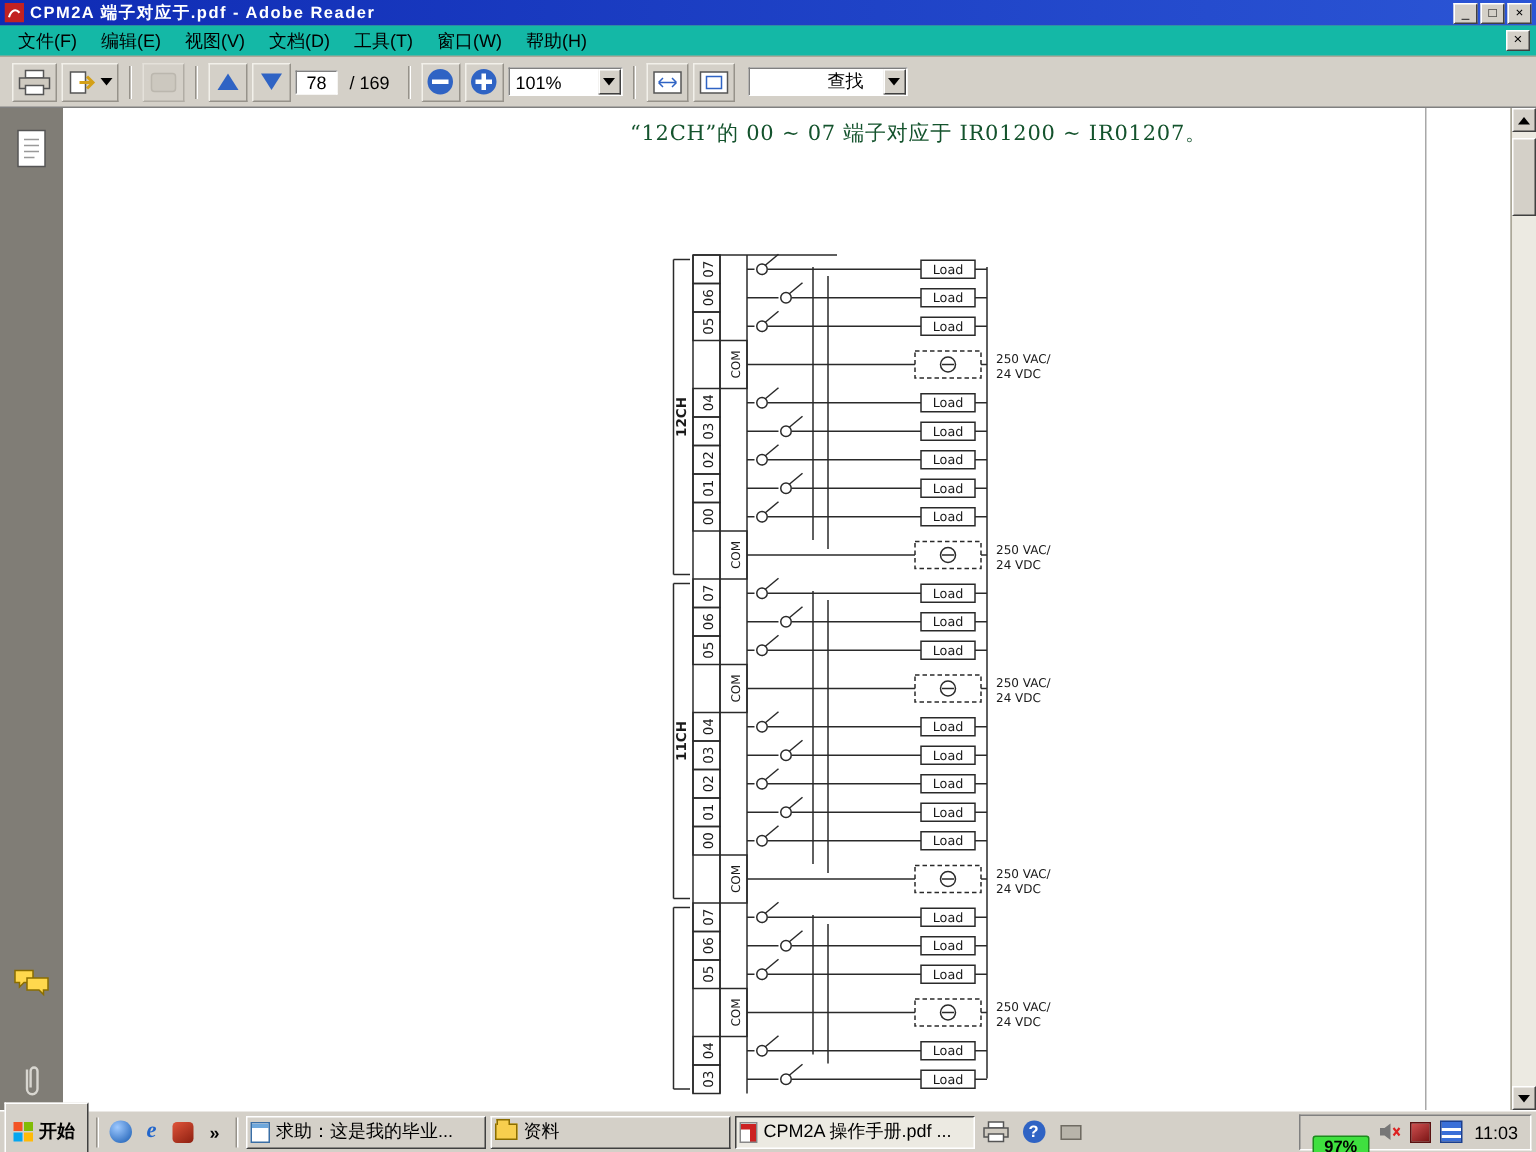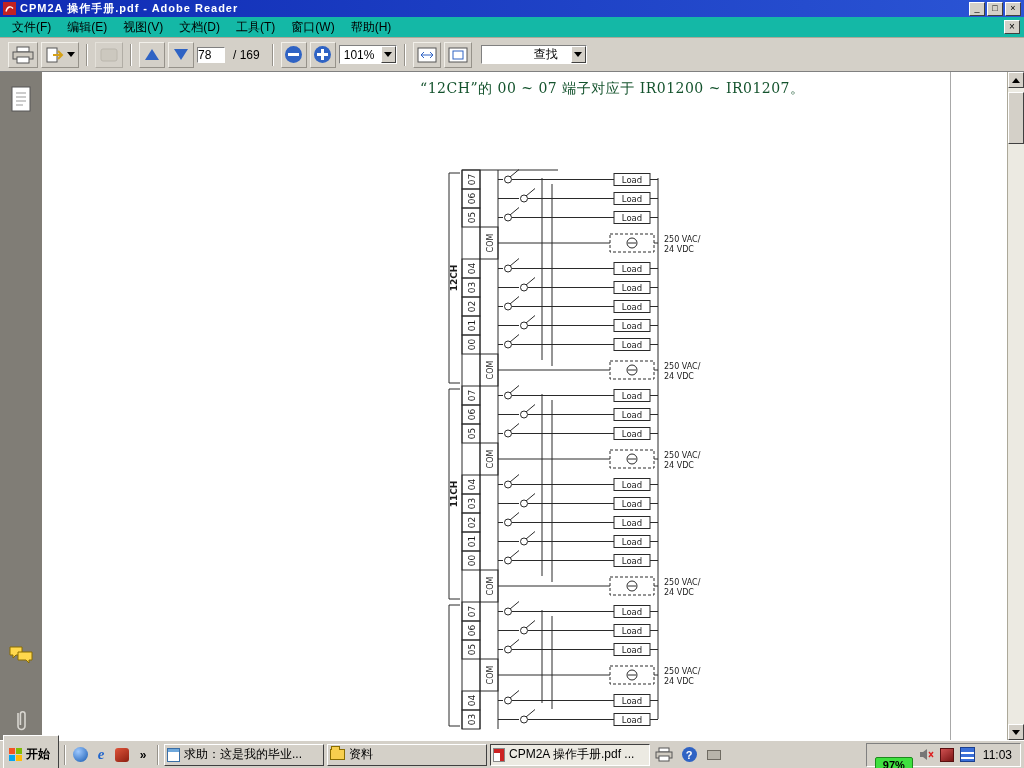--- a/index.html
+++ b/index.html
@@ -30,33 +30,33 @@
     display:flex; align-items:center; padding:0 8px; border-bottom:1px solid #808080; gap:3px; }
   .tbtn { height:26px; min-width:26px; display:flex; align-items:center; justify-content:center;
     background:#d4d0c8; border:1px solid; border-color:#f2f0ea #96928a #96928a #f2f0ea; padding:0 3px; gap:2px; }
   .tbtn.disabled { opacity:.55; }
   .tsep { width:2px; height:22px; border-left:1px solid #96928a; border-right:1px solid #fff; margin:0 4px; }
   .arrow-up { width:0; height:0; border-left:7px solid transparent; border-right:7px solid transparent;
     border-bottom:11px solid #2f63c4; }
   .arrow-down { width:0; height:0; border-left:7px solid transparent; border-right:7px solid transparent;
     border-top:11px solid #2f63c4; }
   .page-input { width:28px; height:16px; border:1px solid; border-color:#808080 #fff #fff #808080;
-    background:#fff; font-size:12px; text-align:left; font-family:inherit; }
+    background:#fff; font-size:12px; text-align:center; font-family:inherit; }
   .page-total { font-size:12px; padding:0 5px; white-space:nowrap; }
   .zoom-circle { width:17px; height:17px; border-radius:50%; background:#2f63c4; position:relative; }
   .zoom-circle::before { content:""; position:absolute; left:3px; right:3px; top:7px; height:3px; background:#fff; }
   .zoom-circle.plus::after { content:""; position:absolute; top:3px; bottom:3px; left:7px; width:3px; background:#fff; }
   .combo { height:19px; background:#fff; border:1px solid; border-color:#808080 #fff #fff #808080;
     display:flex; align-items:center; }
   .combo .combo-text { padding:0 4px; font-size:12px; flex:1; white-space:nowrap; overflow:hidden; }
   .combo-btn { width:15px; height:17px; background:#d4d0c8; border:1px solid;
     border-color:#fff #404040 #404040 #fff; display:flex; align-items:center; justify-content:center; flex:none; }
   .tri-down { width:0; height:0; border-left:4px solid transparent; border-right:4px solid transparent;
     border-top:5px solid #000; }
-  .zoom-combo { width:58px; }
+  .zoom-combo { width:76px; }
   .find-combo { width:106px; margin-left:6px;padding-left:48px; }
   .find-input { border:none; outline:none; width:100%; font-size:12px; font-family:inherit; color:#000; padding:0 4px; }
 
   
   .docarea { position:absolute; top:72px; left:0; right:0; bottom:28px; background:#7f7d78; }
   .sidebar { position:absolute; left:0; top:0; bottom:0; width:42px; background:#807d76; }
   .side-icon { position:absolute; left:9px; width:24px; height:26px; display:flex; align-items:center; justify-content:center; }
 
   .page { position:absolute; left:42px; top:0; right:17px; bottom:0; background:#fff; overflow:hidden; }
   .page-header { position:absolute; left:378px; top:8px; font-family:"DejaVu Serif","Liberation Serif",serif;
@@ -115,21 +115,21 @@
 </head>
 <body>
 
 <div class="screen">
 
   <div class="titlebar">
     <svg class="app-icon" viewBox="0 0 13 13">
       <rect width="13" height="13" fill="#c22222"></rect>
       <path d="M3 9.5 C4.5 4 8 4 10 6.5" stroke="#fff" stroke-width="1.4" fill="none"></path>
     </svg>
-    <span class="title-text">CPM2A 操作手册.pdf - Adobe Reader</span>
+    <span class="title-text">CPM2A 端子对应于.pdf - Adobe Reader</span>
     <span class="win-btns">
       <button class="winbtn">_</button>
       <button class="winbtn">□</button>
       <button class="winbtn">×</button>
     </span>
   </div>
 
   <div class="menubar">
     <span class="menu-item">文件(F)</span>
     <span class="menu-item">编辑(E)</span>

